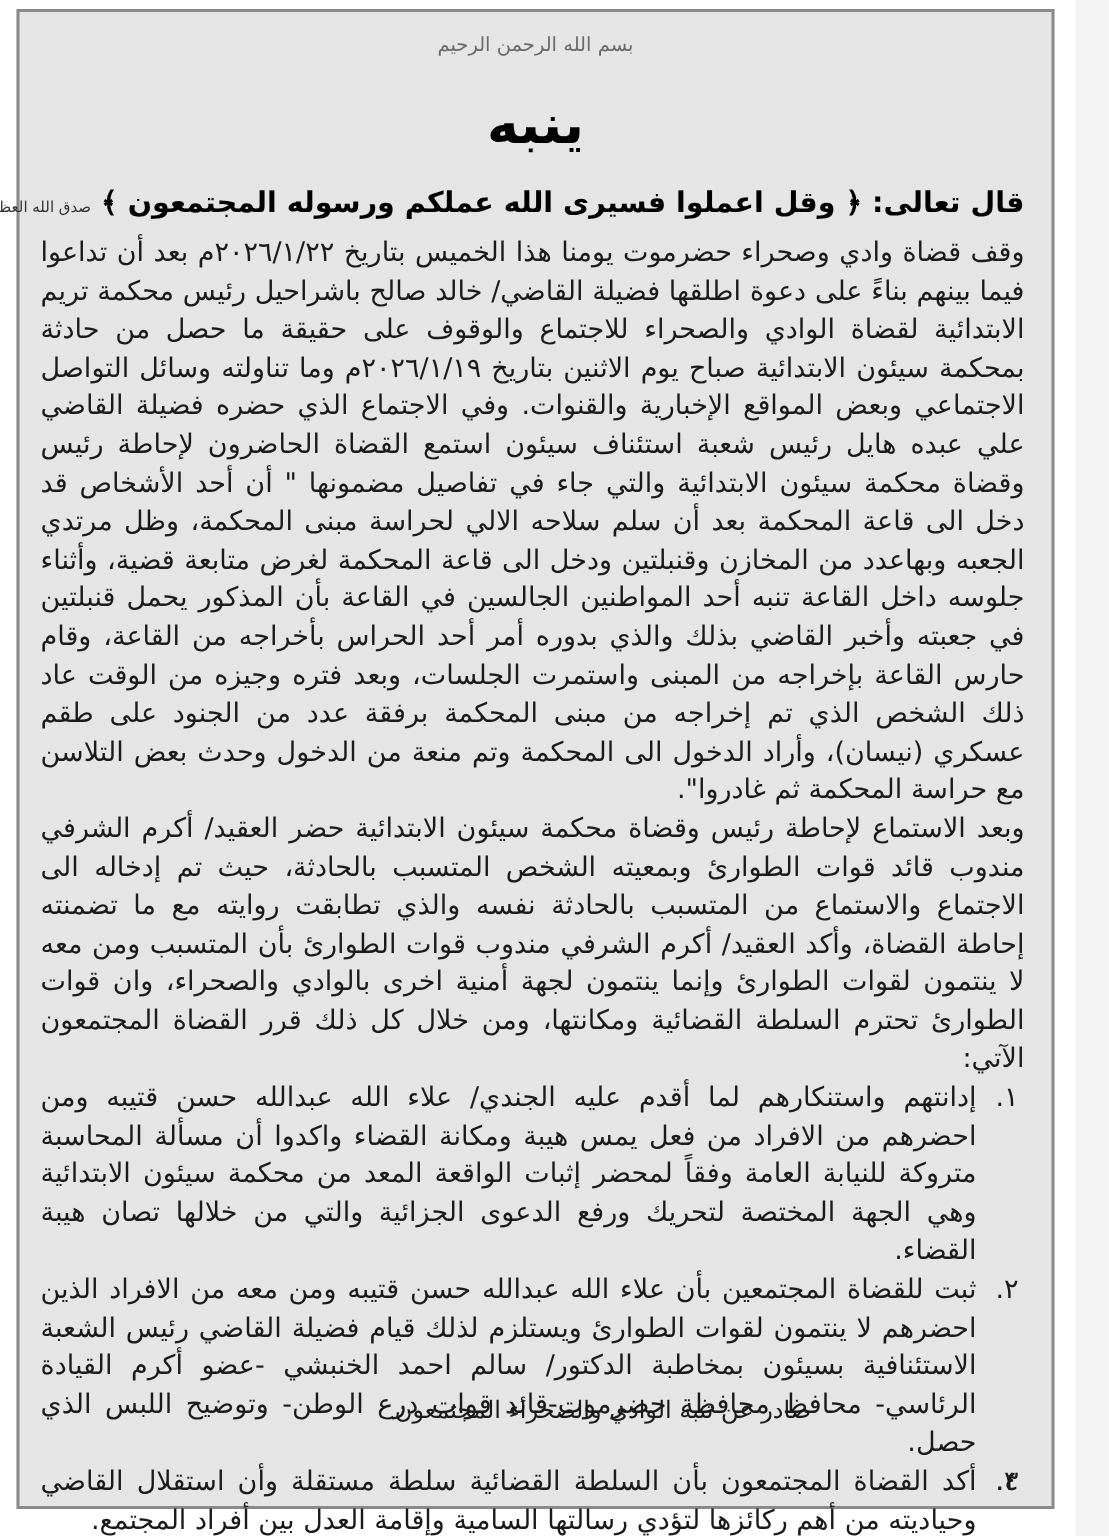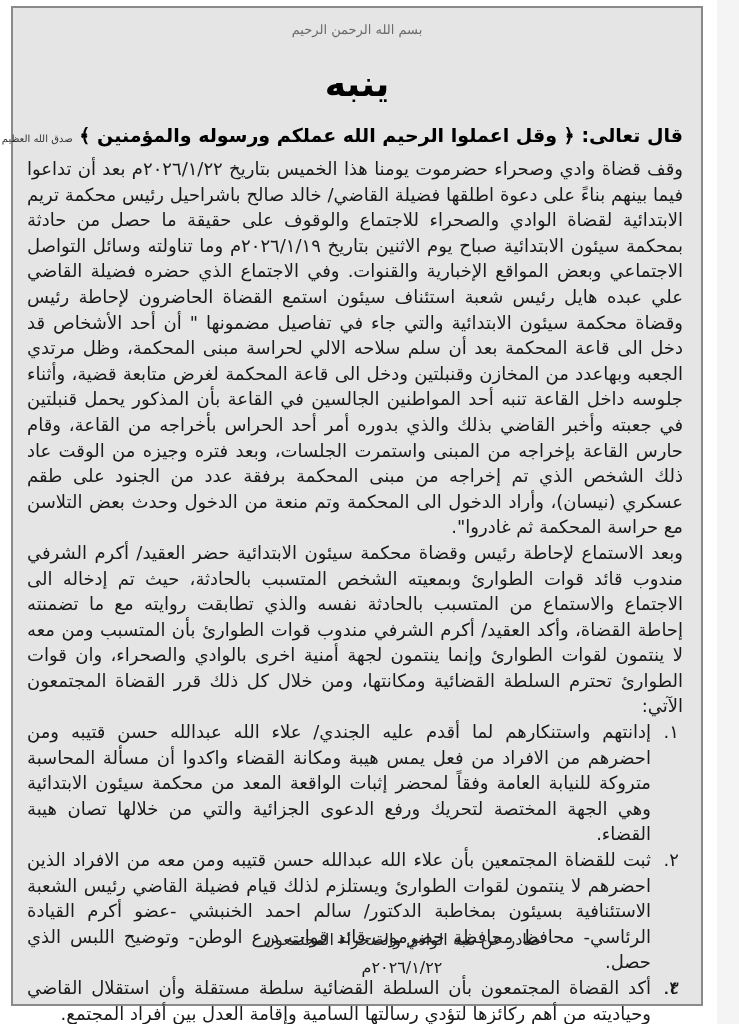--- a/index.html
+++ b/index.html
@@ -120,21 +120,21 @@
 
   <div class="basmala">
     <span>بسم الله الرحمن الرحيم</span>
   </div>
 
   <div class="title">ينبه</div>
 
   <div class="verse">
     <span>قال تعالى:</span>
     <span class="bracket">﴿</span>
-    <span>وقل اعملوا الرحيم الله عملكم ورسوله والمؤمنين</span>
+    <span>وقل اعملوا فسيرى الله عملكم ورسوله المجتمعون</span>
     <span class="bracket">﴾</span>
     <span class="sadaq">صدق الله العظيم .</span>
   </div>
 
   <div class="body-text">
     <p>وقف قضاة وادي وصحراء حضرموت يومنا هذا الخميس بتاريخ ٢٠٢٦/١/٢٢م بعد أن تداعوا فيما بينهم بناءً على دعوة اطلقها فضيلة القاضي/ خالد صالح باشراحيل رئيس محكمة تريم الابتدائية لقضاة الوادي والصحراء للاجتماع والوقوف على حقيقة ما حصل من حادثة بمحكمة سيئون الابتدائية صباح يوم الاثنين بتاريخ ٢٠٢٦/١/١٩م وما تناولته وسائل التواصل الاجتماعي وبعض المواقع الإخبارية والقنوات. وفي الاجتماع الذي حضره فضيلة القاضي علي عبده هايل رئيس شعبة استئناف سيئون استمع القضاة الحاضرون لإحاطة رئيس وقضاة محكمة سيئون الابتدائية والتي جاء في تفاصيل مضمونها " أن أحد الأشخاص قد دخل الى قاعة المحكمة بعد أن سلم سلاحه الالي لحراسة مبنى المحكمة، وظل مرتدي الجعبه وبهاعدد من المخازن وقنبلتين ودخل الى قاعة المحكمة لغرض متابعة قضية، وأثناء جلوسه داخل القاعة تنبه أحد المواطنين الجالسين في القاعة بأن المذكور يحمل قنبلتين في جعبته وأخبر القاضي بذلك والذي بدوره أمر أحد الحراس بأخراجه من القاعة، وقام حارس القاعة بإخراجه من المبنى واستمرت الجلسات، وبعد فتره وجيزه من الوقت عاد ذلك الشخص الذي تم إخراجه من مبنى المحكمة برفقة عدد من الجنود على طقم عسكري (نيسان)، وأراد الدخول الى المحكمة وتم منعة من الدخول وحدث بعض التلاسن مع حراسة المحكمة ثم غادروا".</p>
     <p>وبعد الاستماع لإحاطة رئيس وقضاة محكمة سيئون الابتدائية حضر العقيد/ أكرم الشرفي مندوب قائد قوات الطوارئ وبمعيته الشخص المتسبب بالحادثة، حيث تم إدخاله الى الاجتماع والاستماع من المتسبب بالحادثة نفسه والذي تطابقت روايته مع ما تضمنته إحاطة القضاة، وأكد العقيد/ أكرم الشرفي مندوب قوات الطوارئ بأن المتسبب ومن معه لا ينتمون لقوات الطوارئ وإنما ينتمون لجهة أمنية اخرى بالوادي والصحراء، وان قوات الطوارئ تحترم السلطة القضائية ومكانتها، ومن خلال كل ذلك قرر القضاة المجتمعون الآتي:</p>
 
     <ol class="decisions">
       <li>
@@ -153,16 +153,15 @@
         <span>أكد القضاة المجتمعون بأن السلطة القضائية سلطة مستقلة وأن استقلال القاضي وحياديته من أهم ركائزها لتؤدي رسالتها السامية وإقامة العدل بين أفراد المجتمع.</span>
       </li>
       <li>
         <span class="num">٥.</span>
       </li>
     </ol>
   </div>
 
   <div class="signoff">
     <div>صادر عن تنبه الوادي والصحراء المجتمعون</div>
-    <div>٢٠٢٦/١/٢٢م</div>
   </div>
 
 </div>
 
 </body></html>

